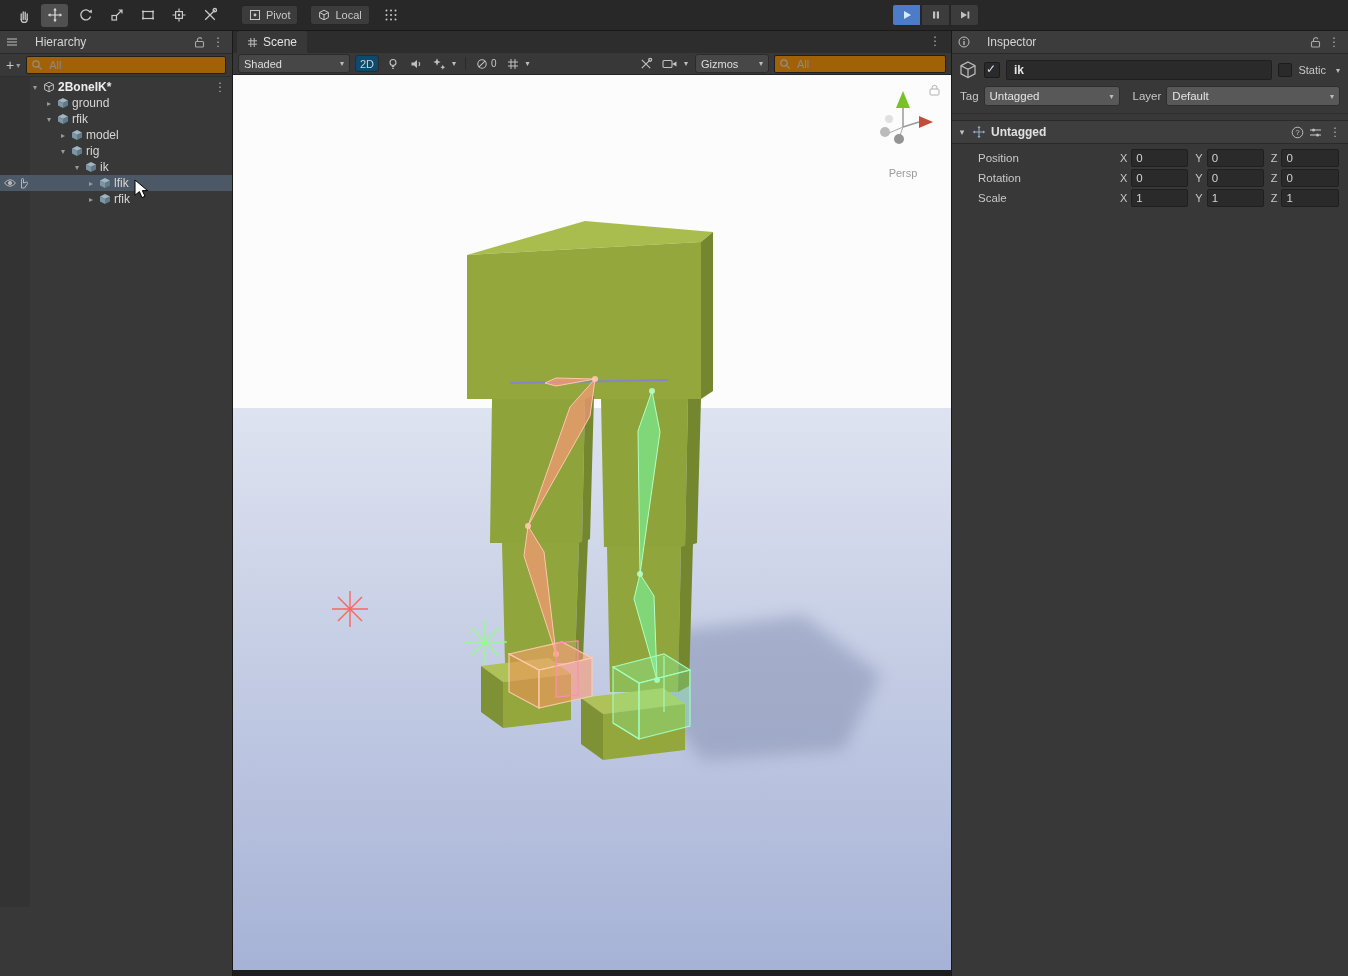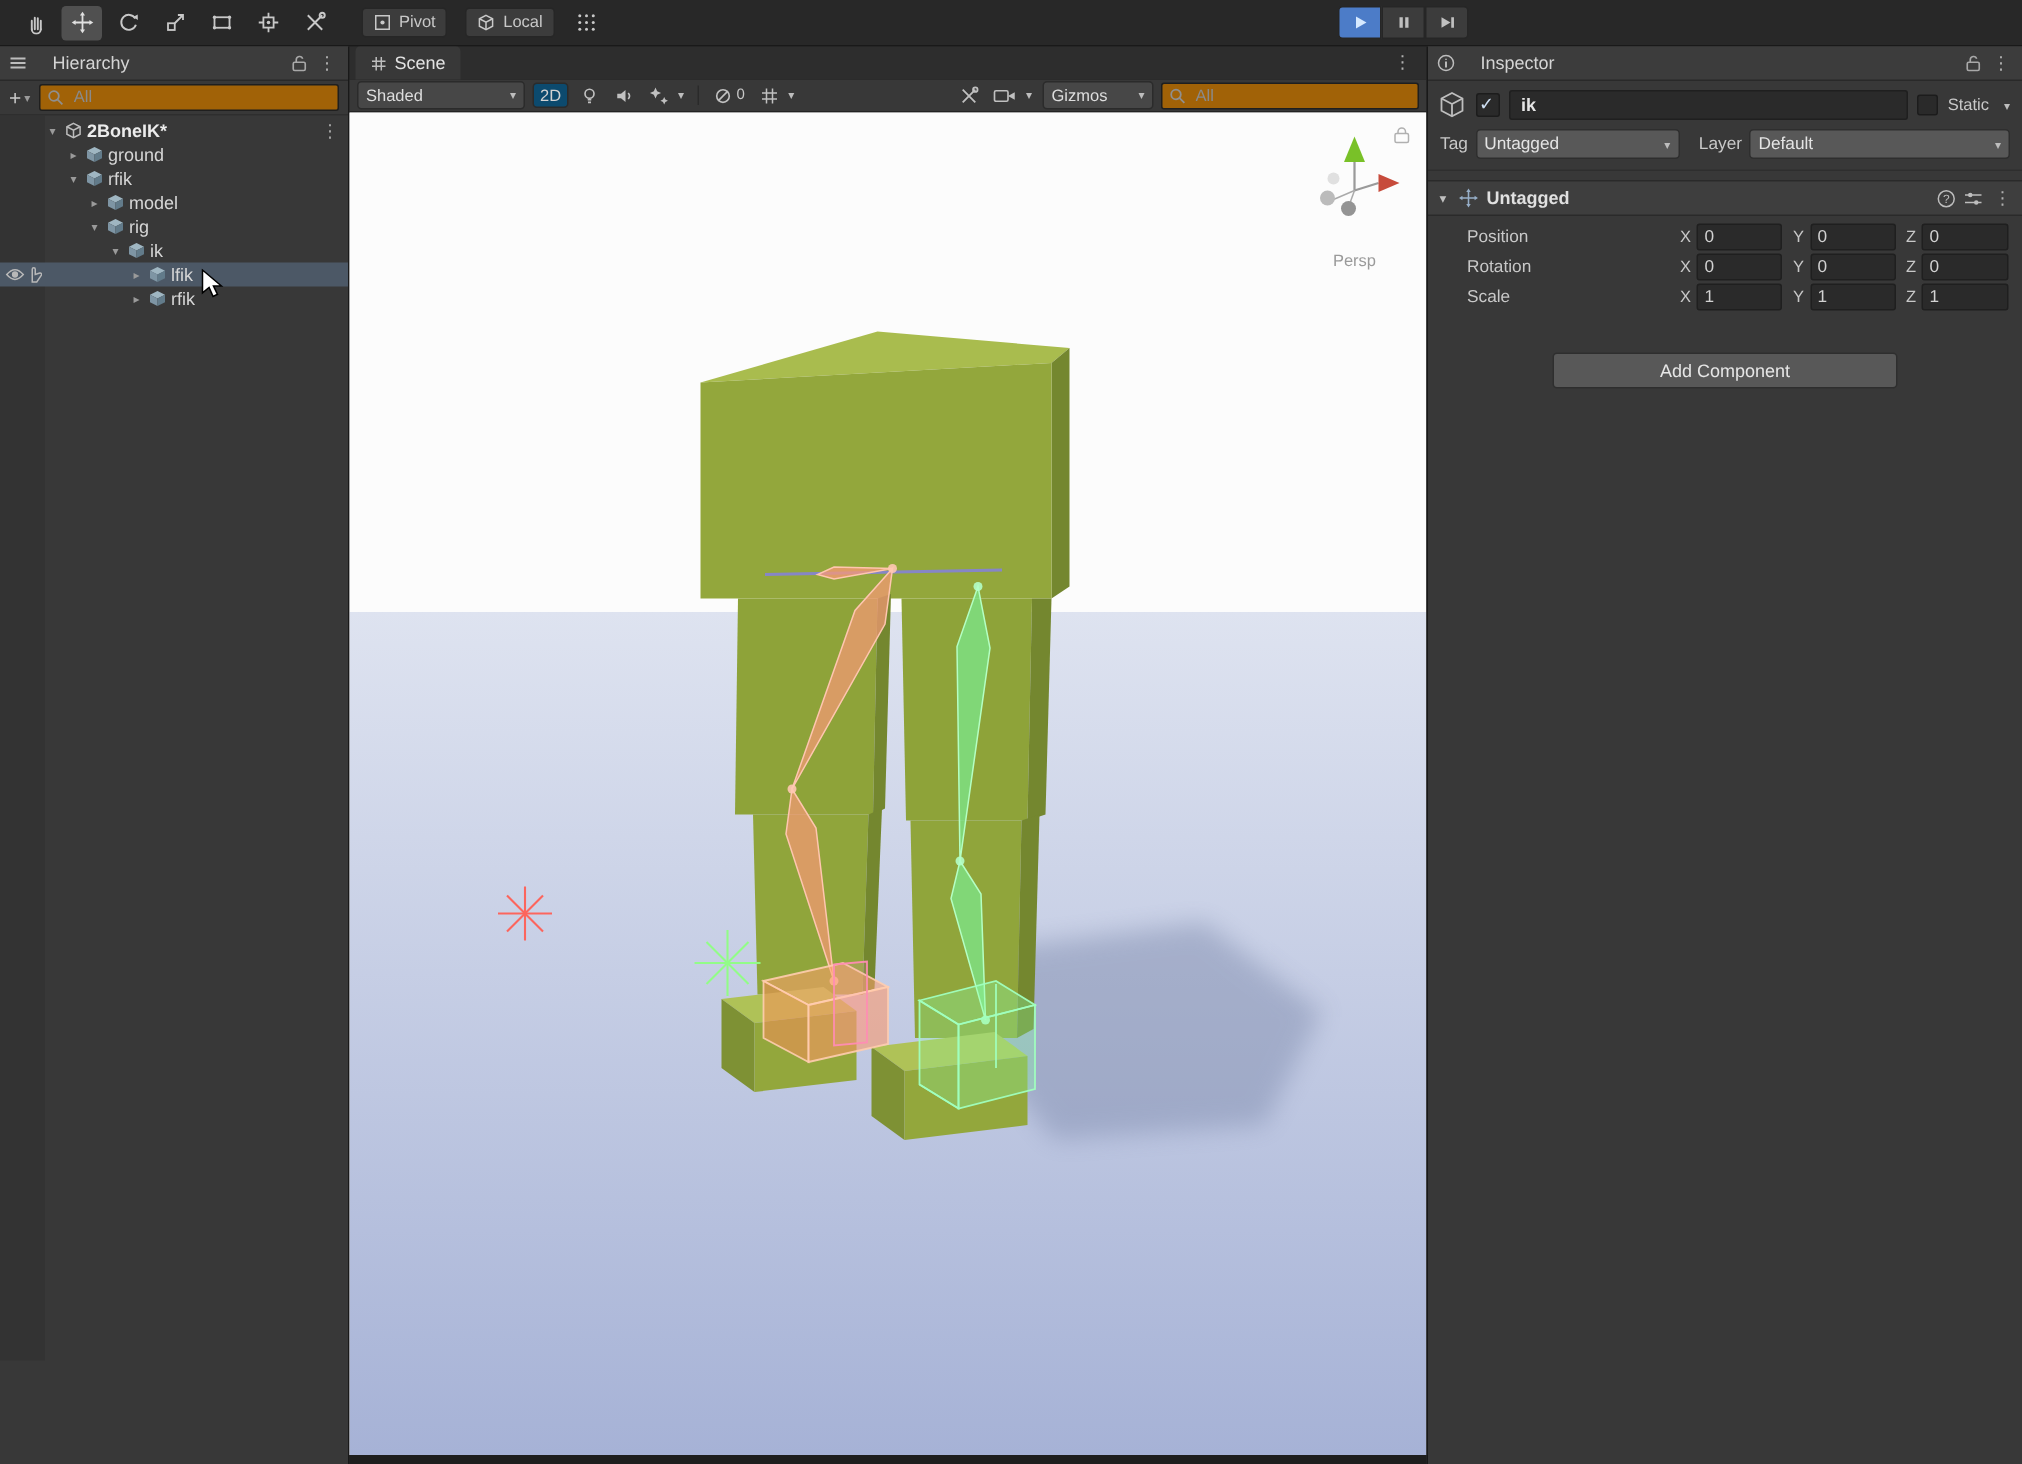--- a/index.html
+++ b/index.html
@@ -709,19 +709,18 @@
           <span class="axis-label">Y</span>
           <input class="axis-input" value="1" style="">
         </div>
         <div class="axis-group">
           <span class="axis-label">Z</span>
           <input class="axis-input" value="1" style="">
         </div>
       </div>
     </div>
 
-    <div class="add-component">Add Component</div>
   </div>
 
   <svg class="cursor" width="18" height="22" viewBox="0 0 18 22">
     <path d="M1 1 L1 16.2 L5.4 12.6 L8 18.6 L11 17.2 L8.3 11.6 L13.6 11.6 Z" fill="#ffffff" stroke="#000000" stroke-width="1"></path>
   </svg>
 </div>
 
 </body></html>

